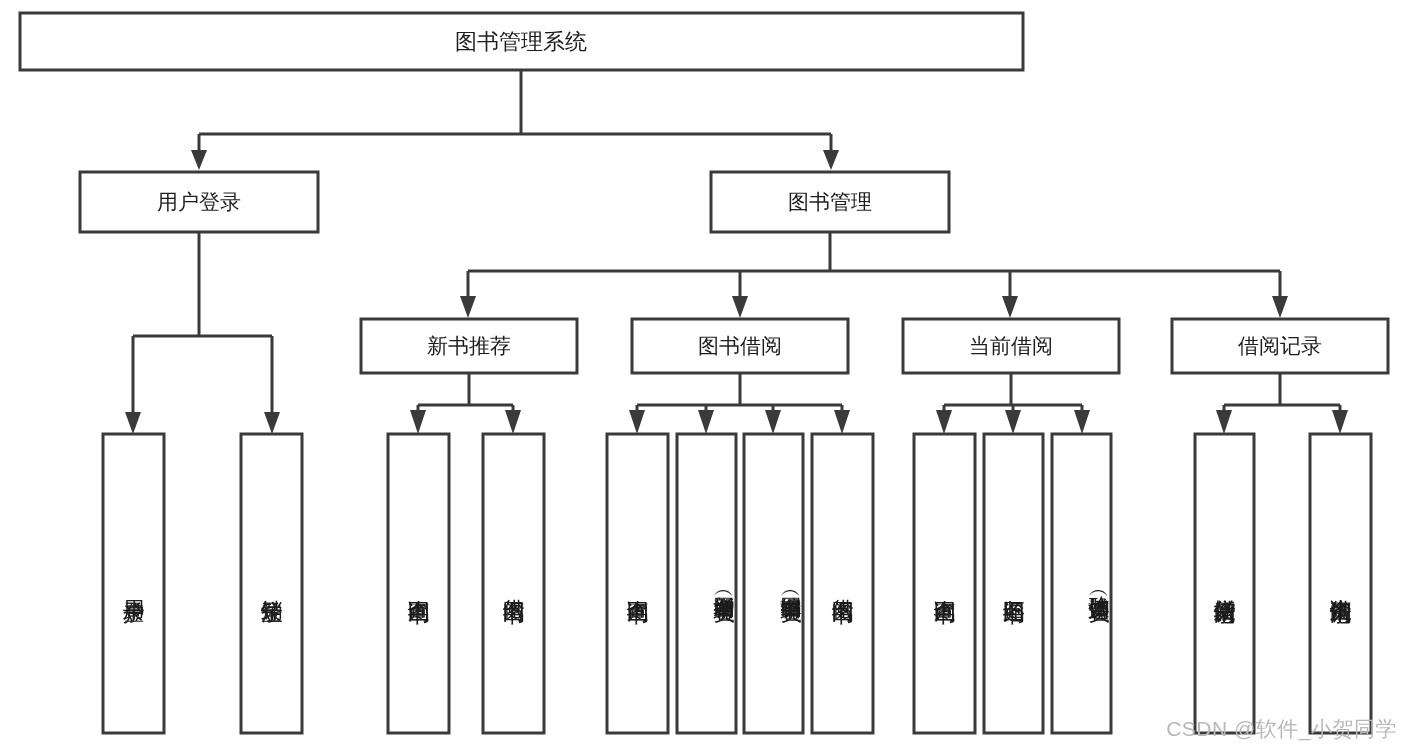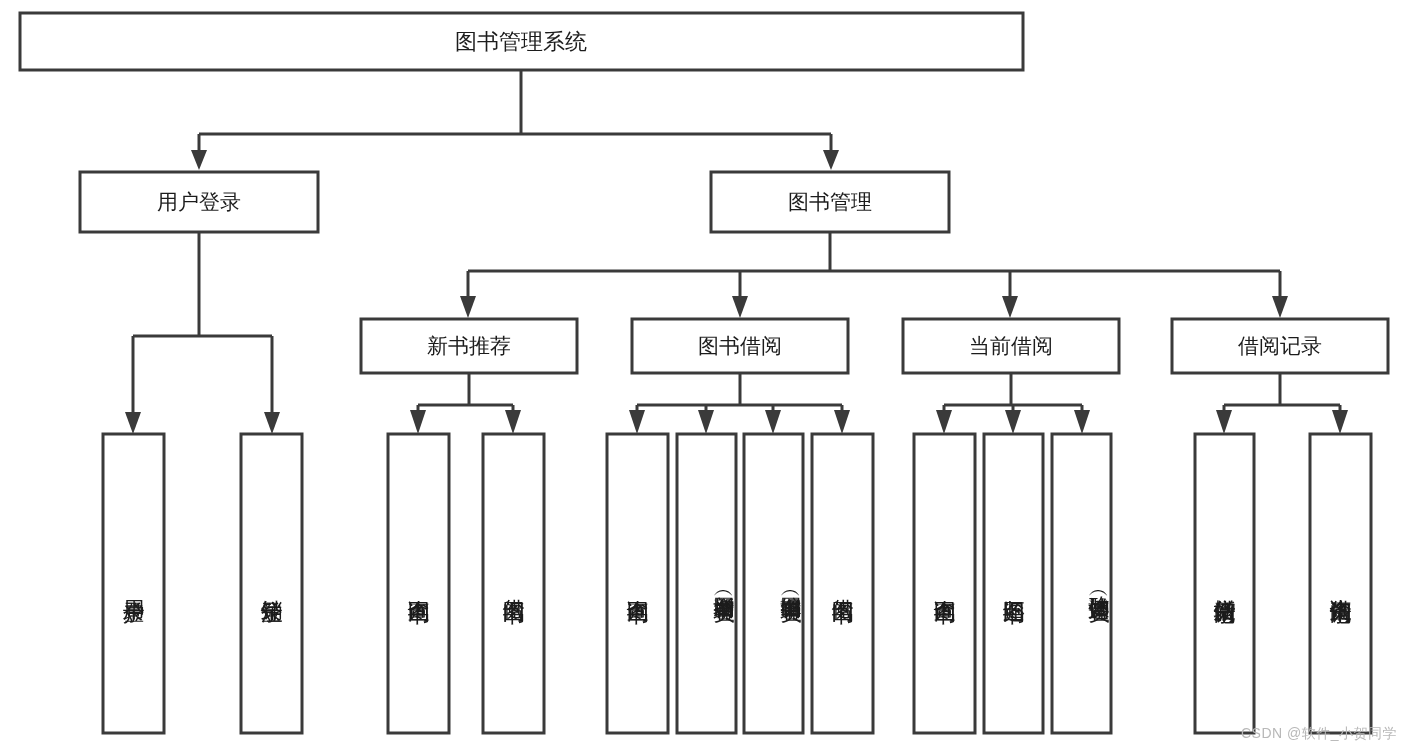--- a/index.html
+++ b/index.html
@@ -62,21 +62,21 @@
     letter-spacing: 1px;
     white-space: nowrap;
     text-align: center;
     pointer-events: none;
   }
   #watermark {
     position: absolute;
     right: 8px;
     bottom: 4px;
     font-family: "Liberation Sans", "DejaVu Sans", sans-serif;
-    font-size: 14px;
+    font-size: 21px;
     color: #b8b8b8;
     white-space: nowrap;
     letter-spacing: 0.5px;
   }
 </style>
 </head>
 <body>
 
 <div id="diagram-root">
 

